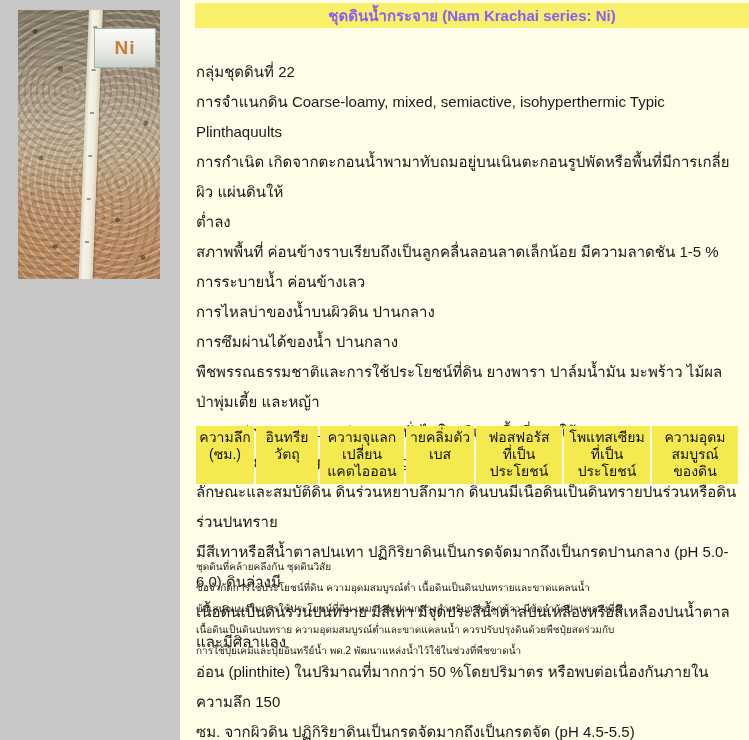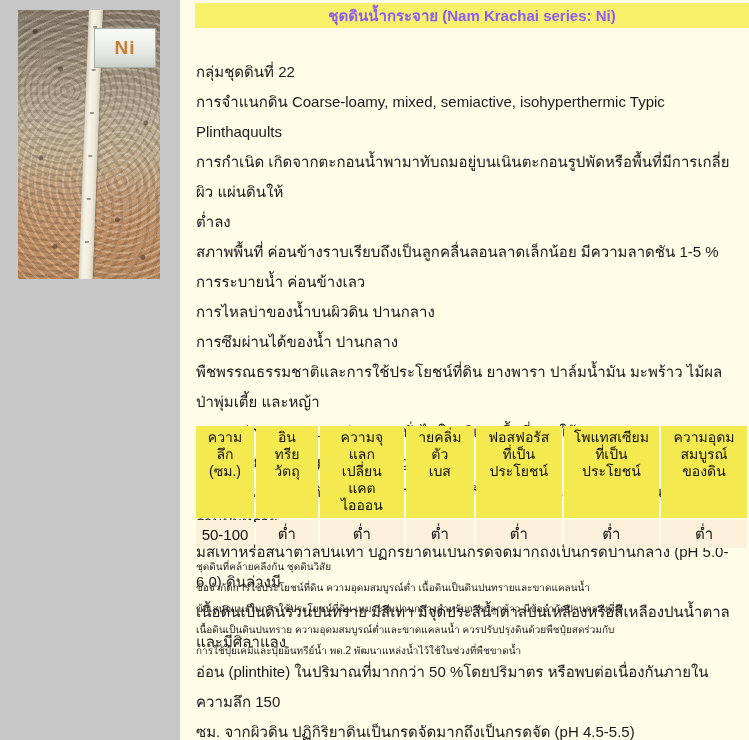--- a/index.html
+++ b/index.html
@@ -52,21 +52,21 @@
   .body-text {
     position:absolute; left:16px; top:57px; width:548px;
     font-size:15px; line-height:30px; white-space:pre-line;
   }
   .props-table {
     position:absolute; left:14px; top:424px;
     border-collapse:separate; border-spacing:2px; table-layout:fixed;
   }
   .props-table th {
     background:#f4e94f; font-weight:normal; font-size:14px; line-height:17px;
-    text-align:center; vertical-align:top; white-space:pre-line; padding:3px 10px 4px; color:#111;
+    text-align:center; vertical-align:top; white-space:pre-line; padding:3px 2px 4px; color:#111;
   }
   .props-table td {
     background:#fbf0d9; font-size:15px; text-align:center; padding:2px 1px; height:20px; color:#111;
   }
   .footer-text {
     position:absolute; left:16px; top:556px; width:548px;
     font-size:10px; line-height:21px; white-space:pre-line;
   }
 </style>
 </head>
@@ -129,29 +129,20 @@
 ที่เป็น
 ประโยชน์</th>
         <th>โพแทสเซียม
 ที่เป็นประโยชน์</th>
         <th>ความอุดม
 สมบูรณ์
 ของดิน</th>
       </tr>
     </thead>
     <tbody>
-      <tr>
-        <td>50-100</td>
-        <td>ต่ำ</td>
-        <td>ต่ำ</td>
-        <td>ต่ำ</td>
-        <td>ต่ำ</td>
-        <td>ต่ำ</td>
-        <td>ต่ำ</td>
-      </tr>
     </tbody>
   </table>
 
   <div class="footer-text">ชุดดินที่คล้ายคลึงกัน ชุดดินวิสัย
 ข้อจำกัดการใช้ประโยชน์ที่ดิน ความอุดมสมบูรณ์ต่ำ เนื้อดินเป็นดินปนทรายและขาดแคลนน้ำ
 ข้อเสนอแนะในการใช้ประโยชน์ที่ดิน เหมาะสมปานกลางสำหรับการปลูกข้าว มีข้อจำกัดปานกลางที่มี
 เนื้อดินเป็นดินปนทราย ความอุดมสมบูรณ์ต่ำและขาดแคลนน้ำ ควรปรับปรุงดินด้วยพืชปุ๋ยสดร่วมกับ
 การใช้ปุ๋ยเคมีและปุ๋ยอินทรีย์น้ำ พด.2 พัฒนาแหล่งน้ำไว้ใช้ในช่วงที่พืชขาดน้ำ</div>
 </div>
 

